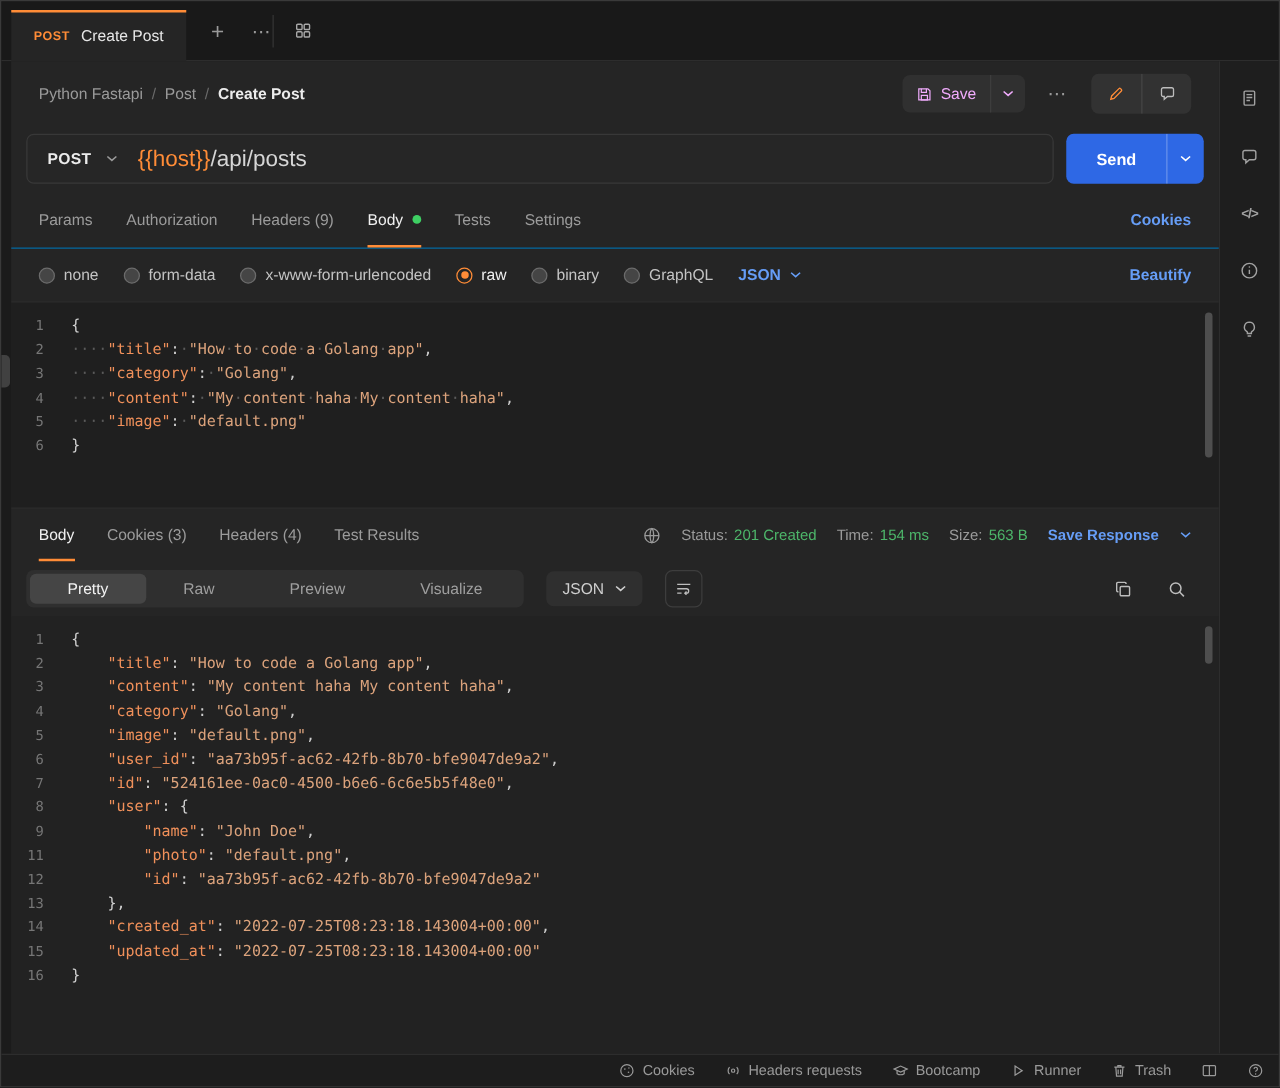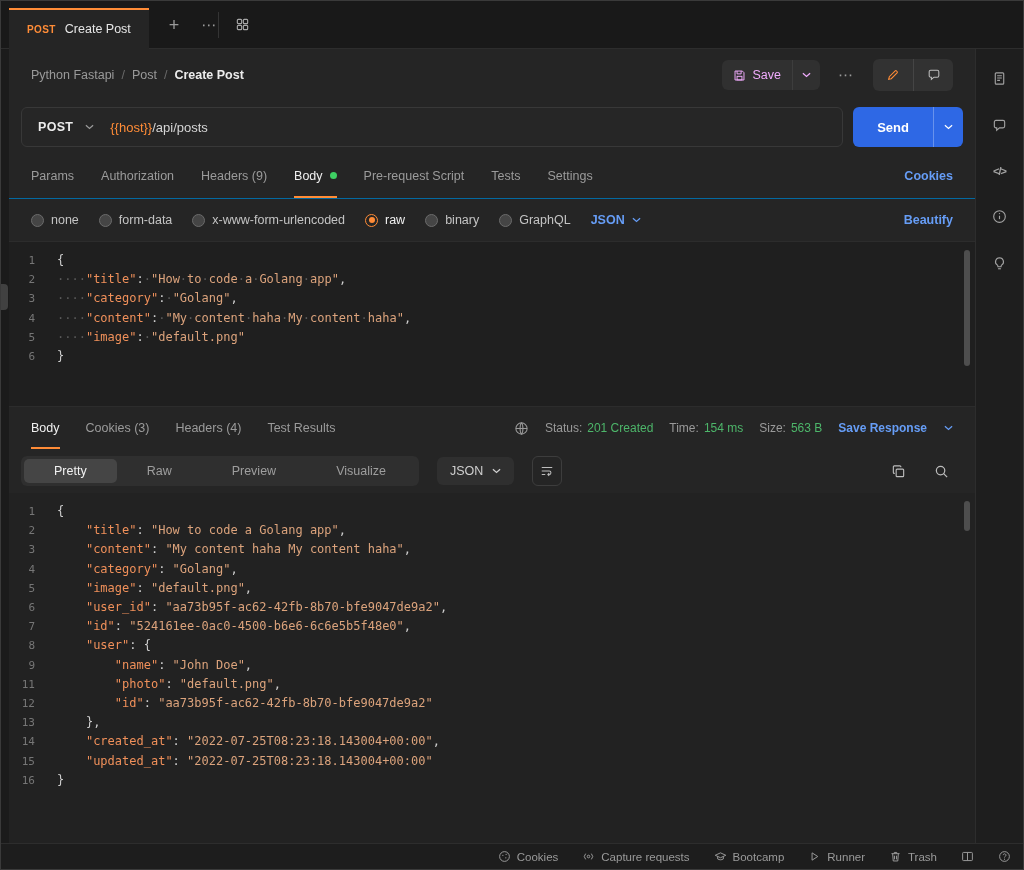--- a/index.html
+++ b/index.html
@@ -51,21 +51,21 @@
   .pencil{color:#ff8c37;}
   .comment{color:#bdbdbd;}
 
   
   .req-row{height:52px;flex:none;display:flex;align-items:center;gap:10px;padding:0 12px;}
   .url-box{flex:1;height:40px;display:flex;align-items:center;background:#262626;
     border:1px solid #383838;border-radius:6px;}
   .method-btn{display:flex;align-items:center;gap:12px;padding:0 16px;color:#ececec;
     font-weight:700;font-size:12.5px;letter-spacing:.3px;}
   .method-btn .chev{color:#9a9a9a;}
-  .url-text{font-size:13px;color:#d6d6d6;}
+  .url-text{font-size:18px;color:#d6d6d6;}
   .url-text .var{color:#ff8c37;}
   .send-btn{display:flex;align-items:stretch;height:40px;border-radius:6px;overflow:hidden;background:#2e68e5;}
   .send-main{display:flex;align-items:center;padding:0 24px;color:#fff;font-weight:600;font-size:13px;}
   .send-caret{display:flex;align-items:center;padding:0 10px;border-left:1px solid rgba(255,255,255,.28);color:#fff;}
 
   
   .rtabs{height:46px;flex:none;display:flex;align-items:stretch;gap:27px;padding:0 22px;
     border-bottom:1px solid #0369a1;color:#9b9b9b;}
   .rtab{display:flex;align-items:center;gap:7px;}
   .rtab.active{color:#f0f0f0;border-bottom:2px solid #ff8c37;padding-top:2px;}
@@ -244,23 +244,20 @@
           <span>Authorization</span>
         </div>
       <div class="rtab">
           <span>Headers (9)</span>
         </div>
       <div class="rtab active">
         <span>Body</span>
         <span class="gdot"></span>
       </div>
       <div class="rtab">
-          <span>Pre-request Script</span>
-        </div>
-      <div class="rtab">
           <span>Tests</span>
         </div>
       <div class="rtab">
           <span>Settings</span>
         </div>
       <span class="link">Cookies</span>
     </div>
 
     <div class="btypes">
       <div class="bt">
@@ -466,21 +463,21 @@
           <circle cx="9.6" cy="9.6" r=".8" fill="currentColor" stroke="none"></circle>
           <circle cx="10" cy="5.4" r=".7" fill="currentColor" stroke="none"></circle>
       </svg>
       <span>Cookies</span>
     </div>
     <div class="sb-item">
       <svg width="13" height="13" viewBox="0 0 16 16" stroke="currentColor" fill="none" stroke-width="1.2">
         <circle cx="8" cy="8" r="1.6"></circle>
           <path d="M4.5 4.5a5 5 0 0 0 0 7M11.5 4.5a5 5 0 0 1 0 7"></path>
       </svg>
-      <span>Capture requests</span>
+      <span>Headers requests</span>
     </div>
     <div class="sb-item">
       <svg width="13" height="13" viewBox="0 0 16 16" stroke="currentColor" fill="none" stroke-width="1.2">
         <path d="M1.5 6.5L8 3.5l6.5 3L8 9.5z"></path>
           <path d="M4.5 8v3c2.3 1.4 4.7 1.4 7 0V8"></path>
       </svg>
       <span>Bootcamp</span>
     </div>
     <div class="sb-item">
       <svg width="13" height="13" viewBox="0 0 16 16" stroke="currentColor" fill="none" stroke-width="1.2">

